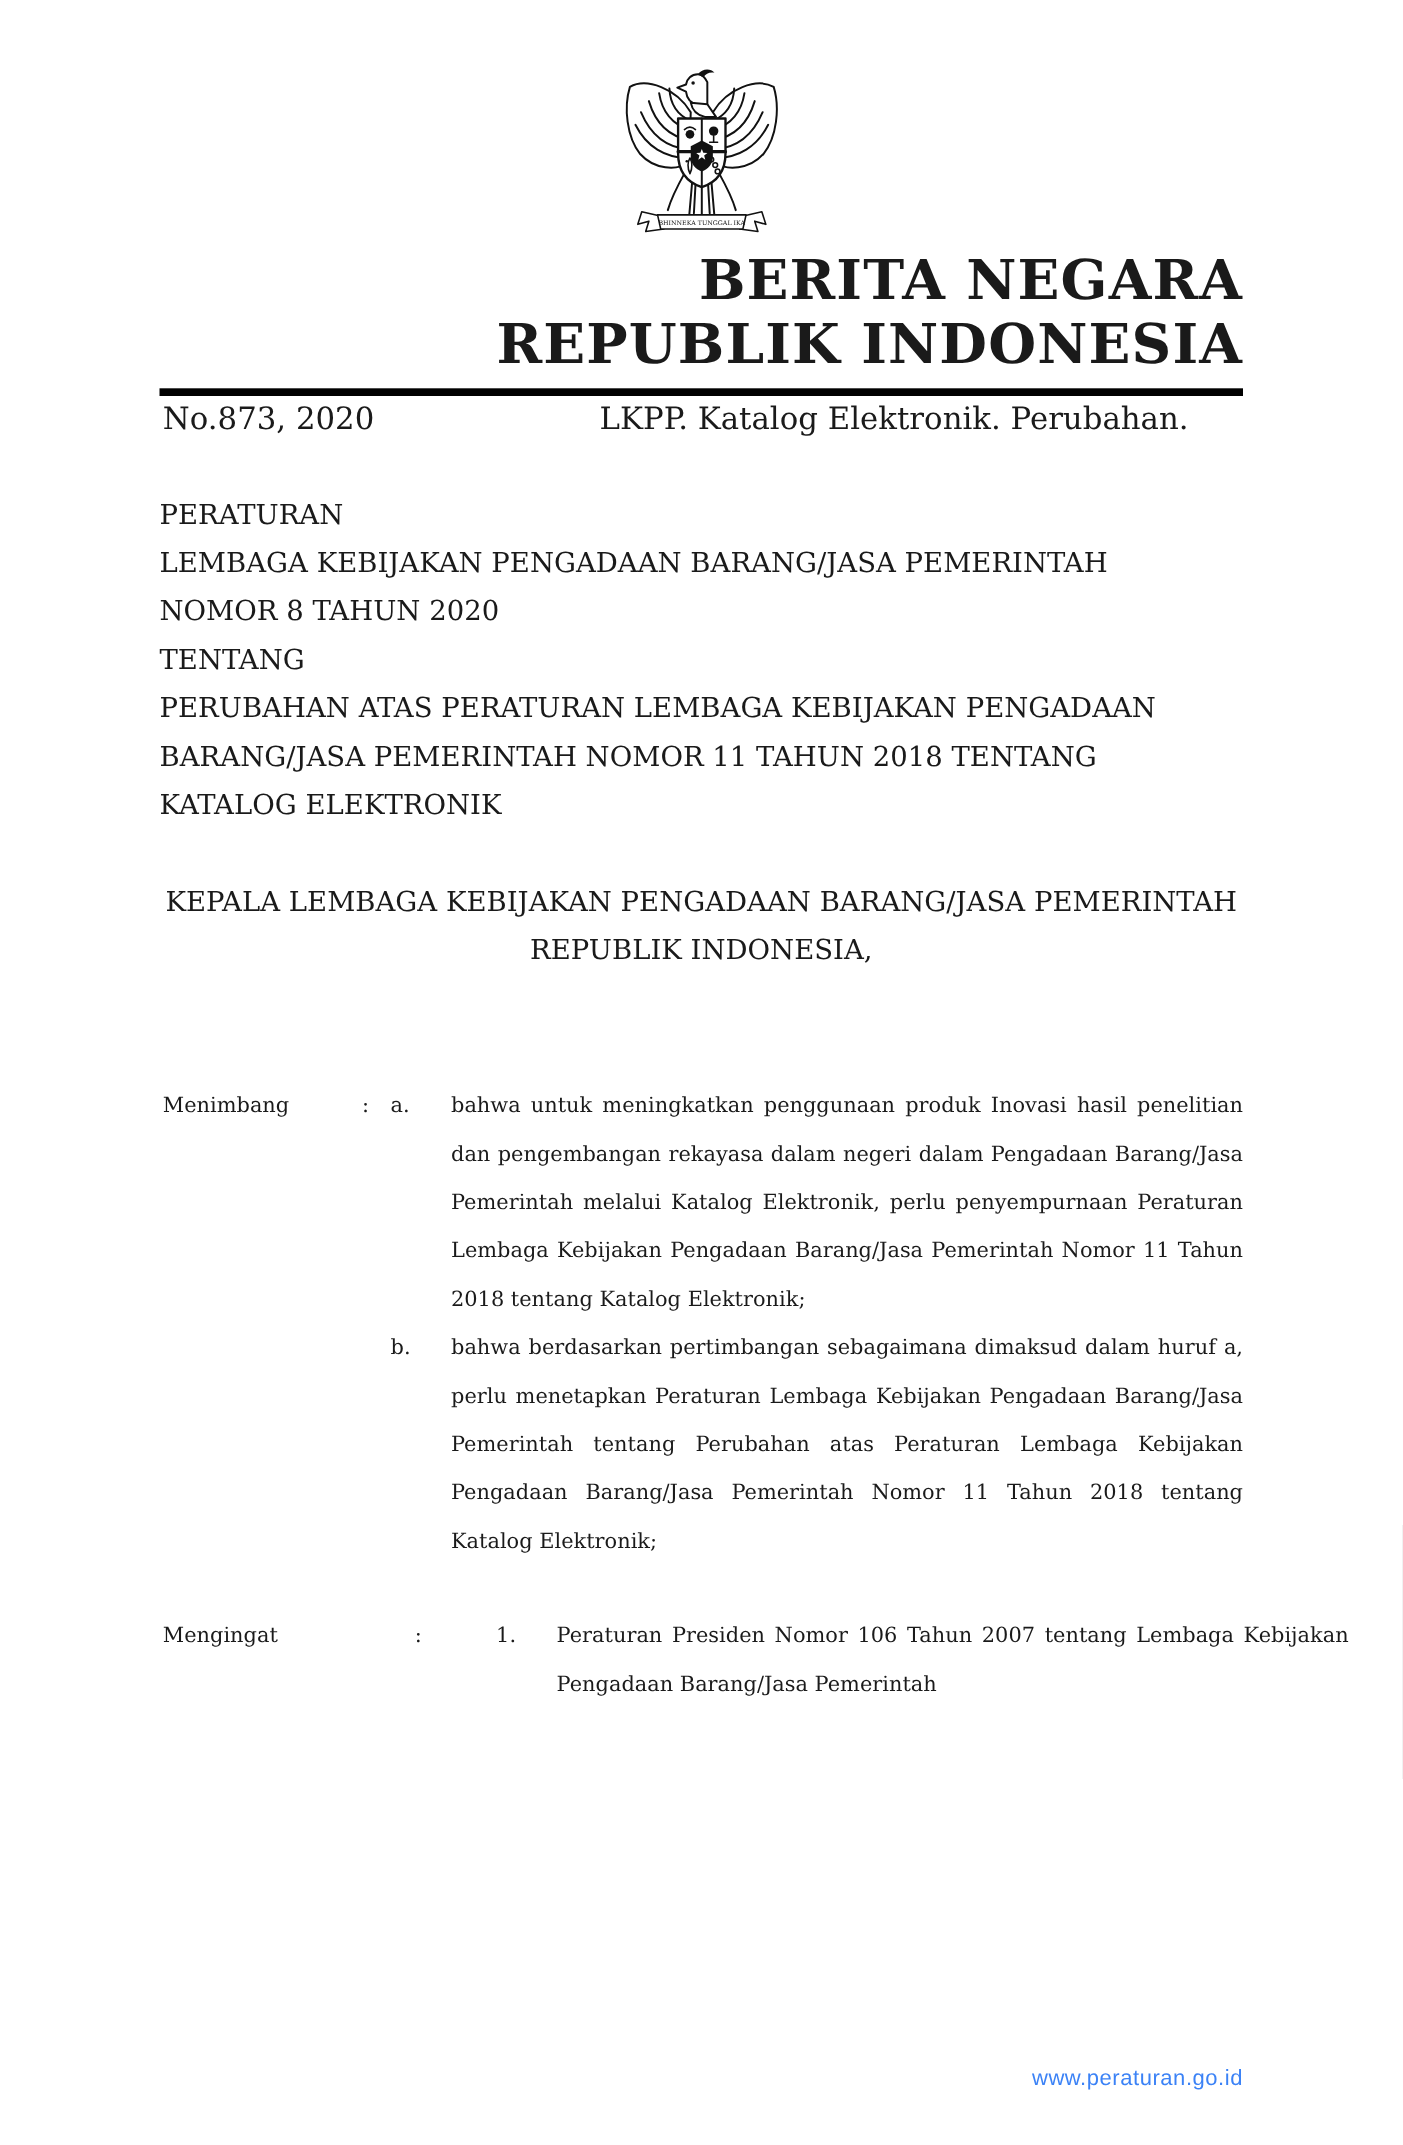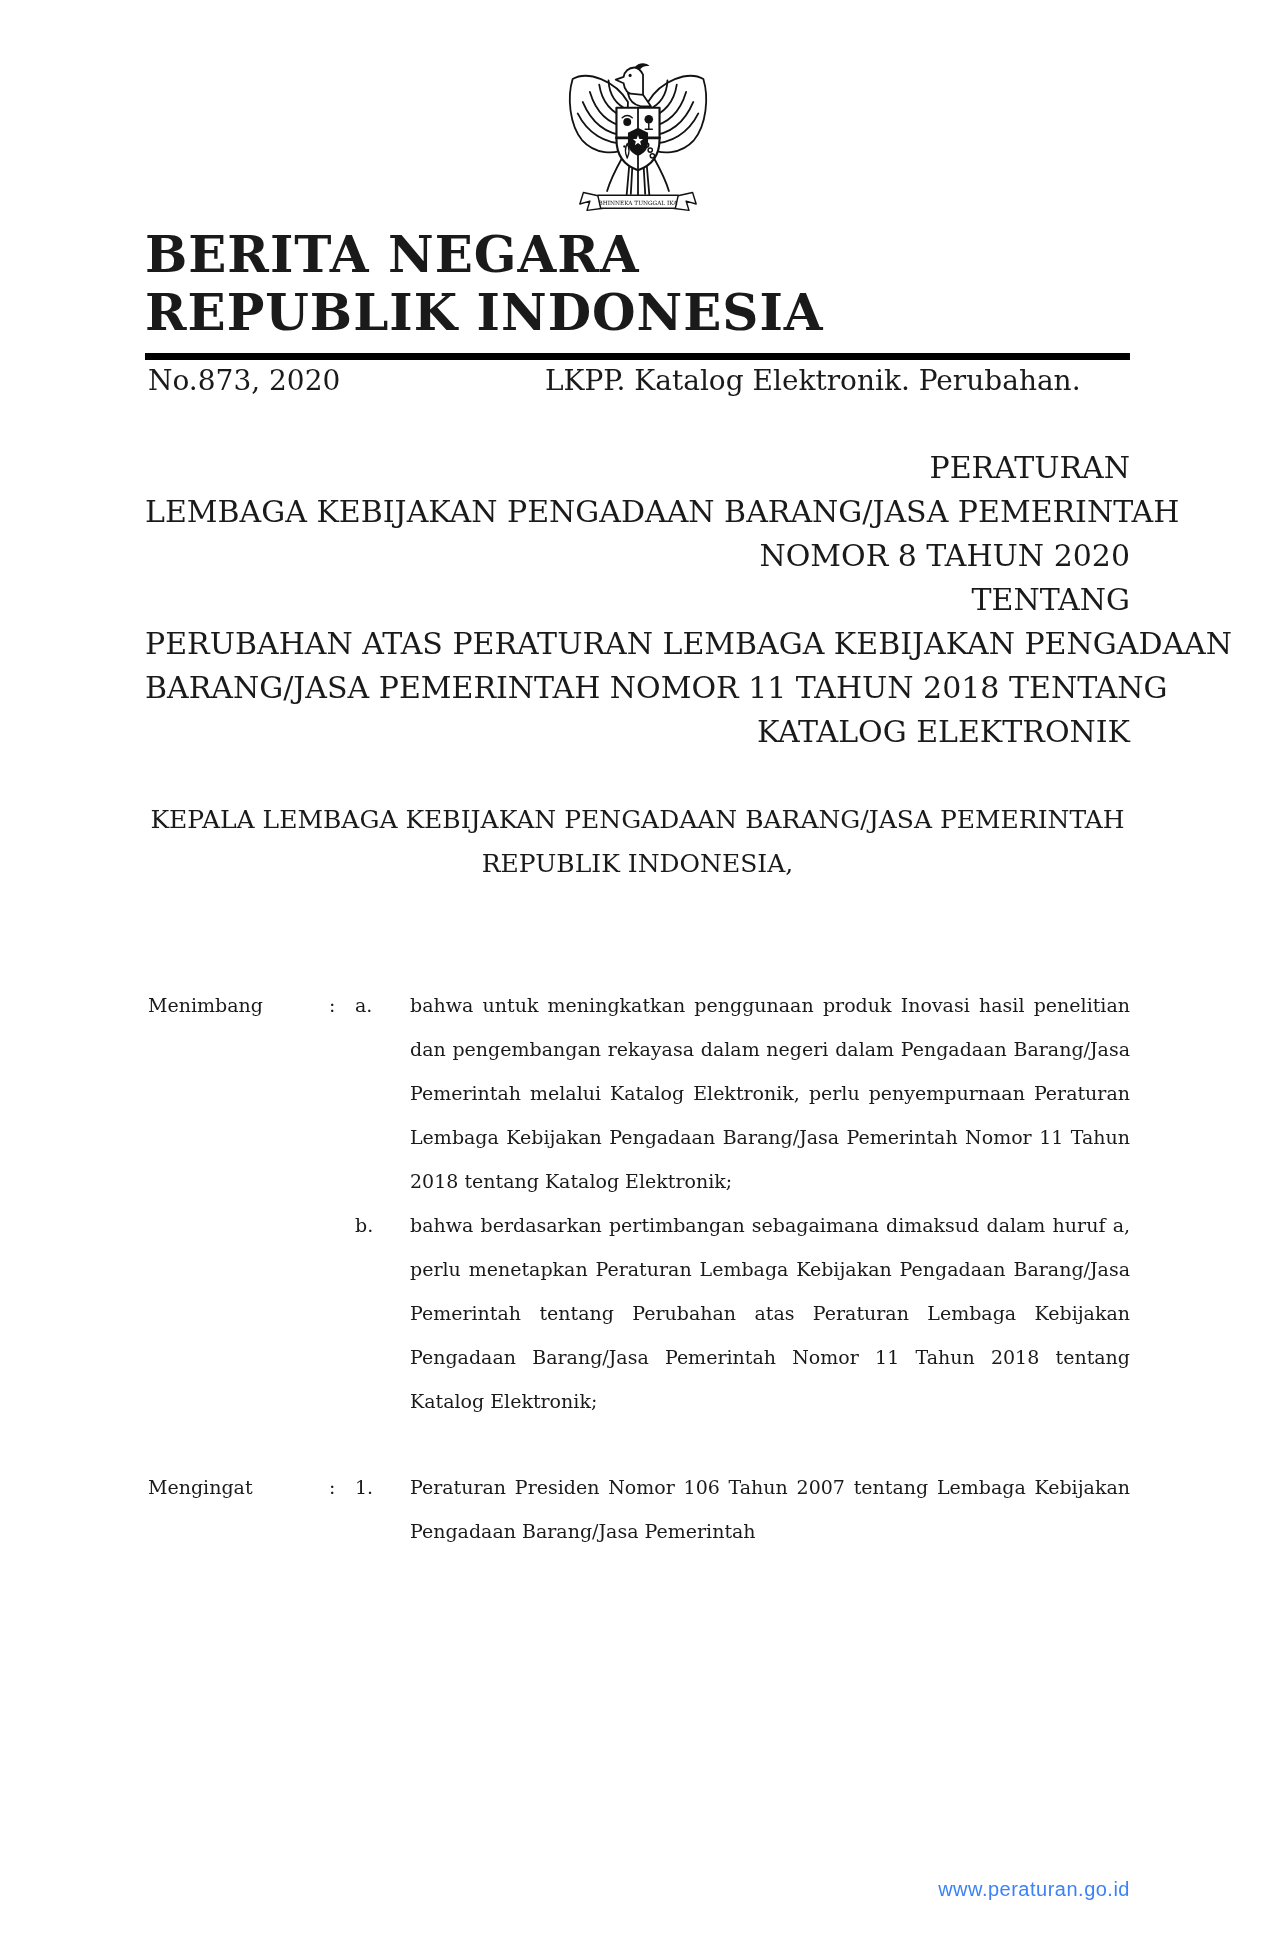--- a/index.html
+++ b/index.html
@@ -5,35 +5,35 @@
   html,body { margin:0; padding:0; background:#e8e8e8; }
   .page {
     position:relative; width:1275px; height:1950px; margin:0 auto;
     background:#ffffff; color:#1a1a1a;
     font-family:"DejaVu Serif", serif; overflow:hidden;
   }
   .content { padding:0 145px; }
 
   .emblem { display:block; margin:56px auto 12px auto; width:144px; height:158px; }
 
-  .masthead { text-align:left; font-weight:bold; font-size:50px; line-height:58px; letter-spacing:1px; white-space:nowrap; }
+  .masthead { text-align:right; font-weight:bold; font-size:50px; line-height:58px; letter-spacing:1px; white-space:nowrap; }
 
   .rule { height:7px; background:#000; margin-top:11px; }
 
   .meta-row { position:relative; margin-top:6px; font-size:28px; line-height:30px; height:30px; }
   .meta-number { position:absolute; left:3px; top:0; }
   .meta-subject { position:absolute; left:357px; top:0;margin-left:43px; }
 
-  .title-block { margin-top:50px; text-align:right; font-size:30px; line-height:44px; white-space:nowrap; }
+  .title-block { margin-top:50px; text-align:left; font-size:25px; line-height:44px; white-space:nowrap; }
   .invocation { margin-top:44px; text-align:center; font-size:25px; line-height:44px; white-space:nowrap; }
   .authority { margin-top:44px; text-align:center; font-size:25px; line-height:44px; white-space:nowrap; }
 
   .clauses { margin-top:97px; font-size:19px; line-height:44px; }
   .clause { display:flex; align-items:flex-start; }
-  .clause + .clause { margin-top:42px; }
+  .clause + .clause { margin-top:42px;gap:48px; }
   .clause-label { flex:none; width:184px; padding-left:3px; box-sizing:border-box; }
   .clause-colon { flex:none; width:26px; }
   .items { flex:none; width:775px; }
   .item { display:flex; align-items:flex-start; }
   .item-marker { flex:none; width:55px; }
   .item-text { width:720px; text-align:justify; }
 
   .footer {
     position:absolute; top:1878px; right:145px;
     font-family:"Liberation Sans", sans-serif; font-size:20px;

